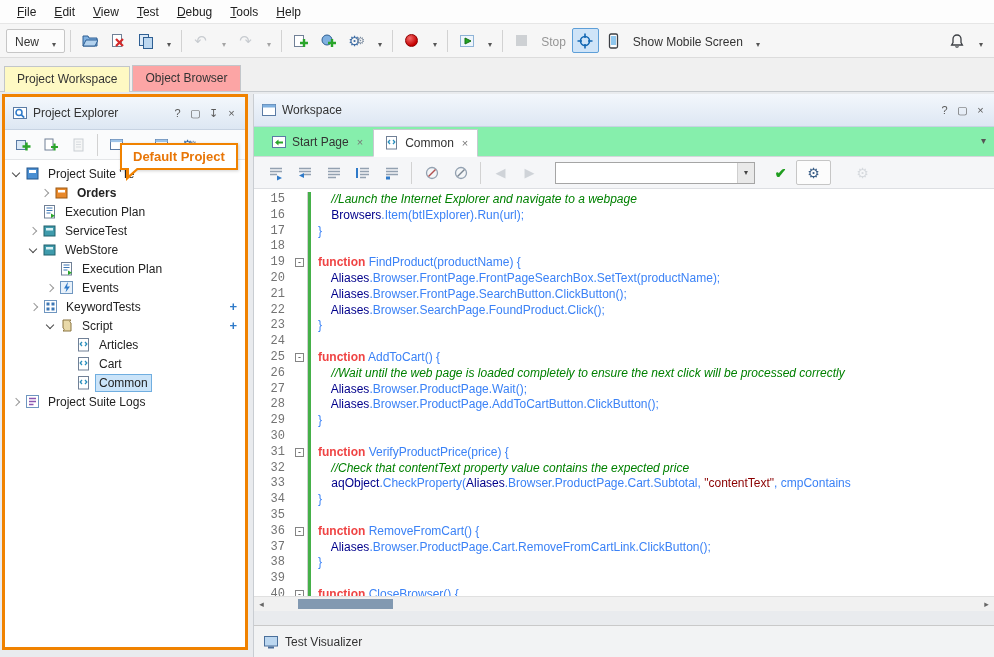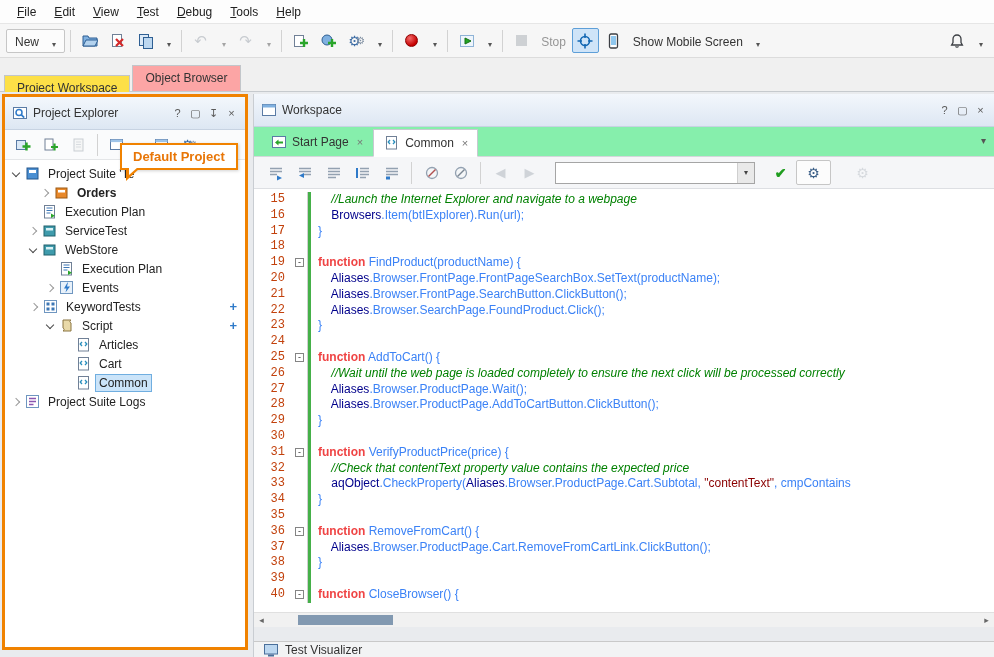--- a/index.html
+++ b/index.html
@@ -19,21 +19,21 @@
 .tlbl{color:#333;}
 .caret{font-size:8px;color:#555;margin-left:2px;}
 .tsep{width:1px;height:22px;background:#d2d2d2;margin:0 4px;}
 .spacer{flex:1;}
 .icn{display:inline-flex;width:17px;height:17px;align-items:center;justify-content:center;flex:none;}
 .icn svg{display:block;}
 
 
 .doc-tabs{height:34px;background:#f0f0f0;display:flex;align-items:flex-end;padding-left:4px;border-bottom:1px solid #c6cace;}
 .dtab{padding:5px 12px 6px;border:1px solid #c2c6ca;border-bottom:none;background:#fca5a5;margin-right:2px;color:#333;}
-.dtab.active{background:#fde047;position:relative;top:10px;}
+.dtab.active{background:#fef9c3;position:relative;top:1px;}
 
 
 .main{position:relative;height:565px;background:#e9ebee;}
 .left-panel{position:absolute;left:2px;top:2px;width:246px;bottom:7px;border:3px solid #f08200;background:#fff;display:flex;flex-direction:column;}
 .right-panel{position:absolute;left:253px;right:0;top:2px;bottom:0;background:#fff;display:flex;flex-direction:column;border-left:1px solid #c9cdd2;}
 
 .panel-header{height:24px;background:linear-gradient(#f3f7fc,#dde7f3);border-bottom:1px solid #c7d3e2;display:flex;align-items:center;padding:16px 6px;gap:5px;flex:none;justify-content:flex-end;}
 .panel-title{flex:1;color:#333;white-space:nowrap;}
 .ph-btns{display:flex;align-items:center;gap:3px;}
 .ph-btn{width:15px;text-align:center;color:#5a5a5a;font-size:11px;cursor:default;}
@@ -67,39 +67,39 @@
 
 
 .ed-toolbar{height:32px;background:#f5f6f8;border-bottom:1px solid #dddfe3;display:flex;align-items:center;padding:0 8px;gap:2px;flex:none;}
 .combo{width:200px;height:22px;border:1px solid #a5a5a5;background:#fff;display:flex;align-items:stretch;margin:0 10px;}
 .combo .cval{flex:1;padding:3px 5px;}
 .combo .cbtn{width:17px;background:#e9e9e9;border-left:1px solid #cfcfcf;display:flex;align-items:center;justify-content:center;font-size:8px;color:#444;}
 
 
 .code-area{flex:1;background:#fff;overflow:hidden;font-family:"Liberation Mono",monospace;font-size:12px;padding-top:3px;}
 .code-line{display:flex;height:15.8px;line-height:15.8px;white-space:pre;}
-.lnum{width:38px;text-align:right;padding-right:7px;color:#c2410c;flex:none;font-family:"Liberation Mono",monospace;}
+.lnum{width:38px;text-align:right;padding-right:7px;color:#737373;flex:none;font-family:"Liberation Mono",monospace;}
 .lfold{width:16px;flex:none;border-right:1px solid #cfcfcf;position:relative;}
 .fbox{position:absolute;left:3px;top:3px;width:9px;height:9px;border:1px solid #848484;background:#fff;font-size:9px;line-height:7px;text-align:center;color:#333;font-family:"Liberation Sans",sans-serif;}
 .ltext{flex:1;border-left:3px solid #45b049;padding-left:7px;overflow:hidden;}
 .tok-k{color:#ef4444;font-weight:bold;}
 .tok-i{color:#00008b;}
 .tok-c{color:#008000;font-style:italic;margin-top:24px;}
 .tok-s{color:#8b0000;}
 .tok-p{color:#3b82f6;}
 
 
 .hscroll{height:15px;background:#f1f1f1;position:relative;border-top:1px solid #e0e0e0;display:flex;align-items:center;flex:none;}
 .hs-btn{width:15px;text-align:center;color:#666;font-size:9px;}
 .hs-btn.right{position:absolute;right:0;}
 .hs-thumb{position:absolute;left:44px;width:95px;top:2px;bottom:2px;background:#8299b1;}
 
 
 .ed-vis-splitter{height:14px;background:#e9ebee;flex:none;}
-.visualizer{height:16px;background:#f2f3f4;border-top:1px solid #c9c9c9;display:flex;align-items:center;gap:6px;padding:0 8px;flex:none;color:#333;}
+.visualizer{height:32px;background:#f2f3f4;border-top:1px solid #c9c9c9;display:flex;align-items:center;gap:6px;padding:0 8px;flex:none;color:#333;}
 </style>
 </head>
 <body>
 
 <div class="menubar">
     <div class="menu-item">File</div>
     <div class="menu-item">Edit</div>
     <div class="menu-item">View</div>
     <div class="menu-item">Test</div>
     <div class="menu-item">Debug</div>

